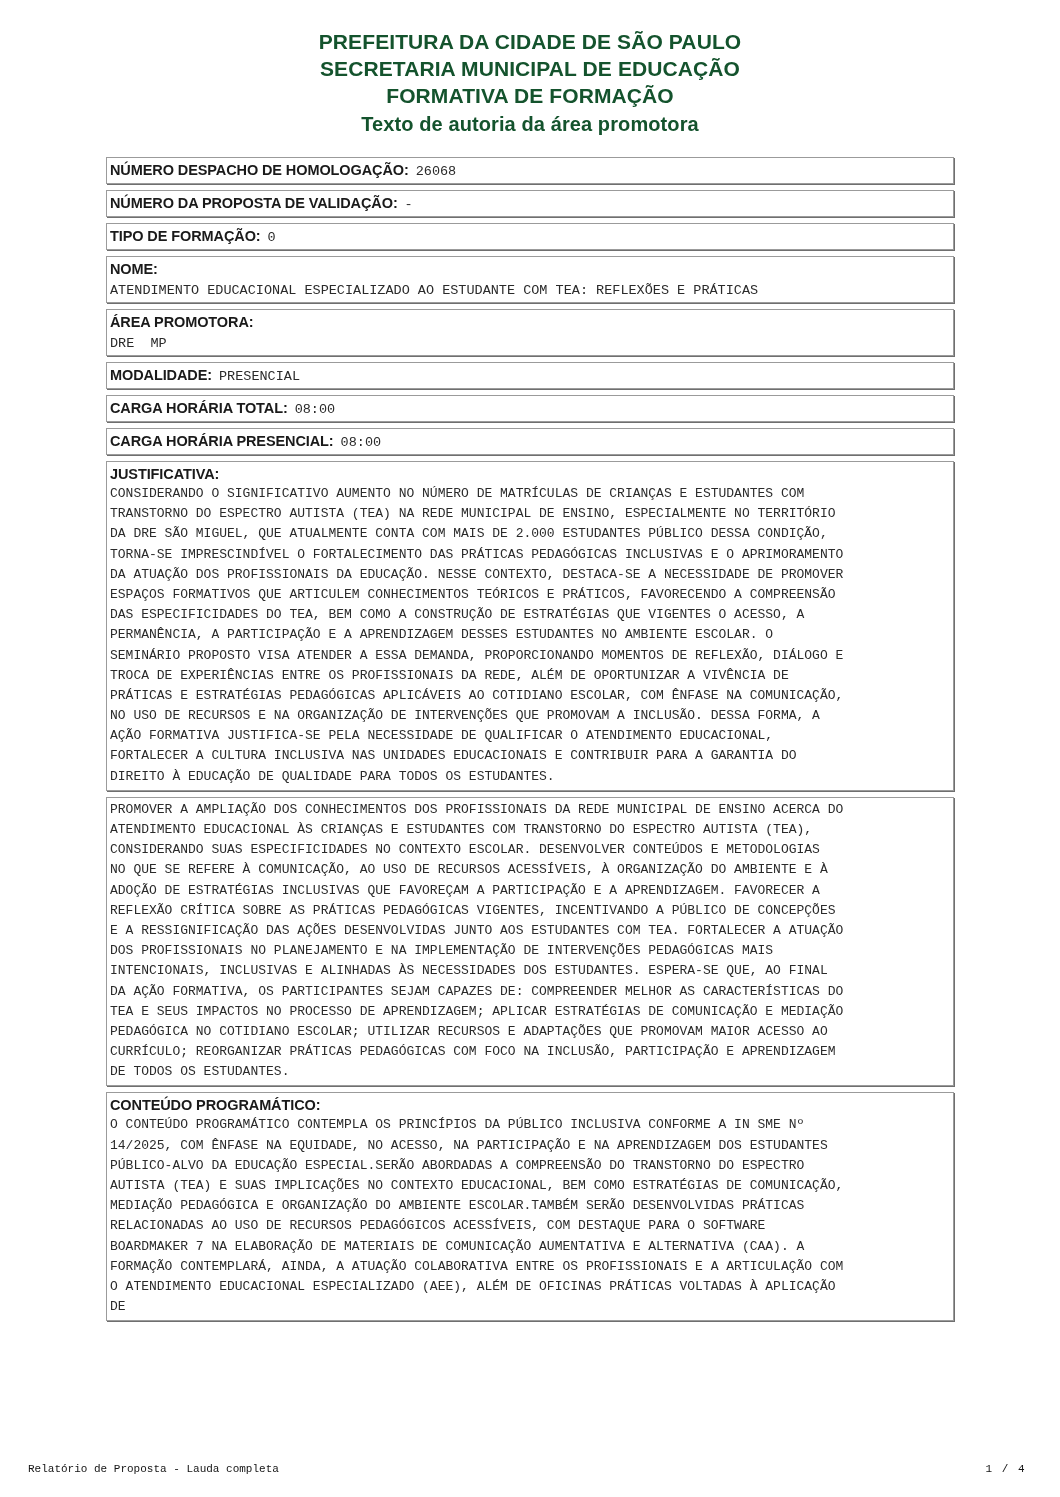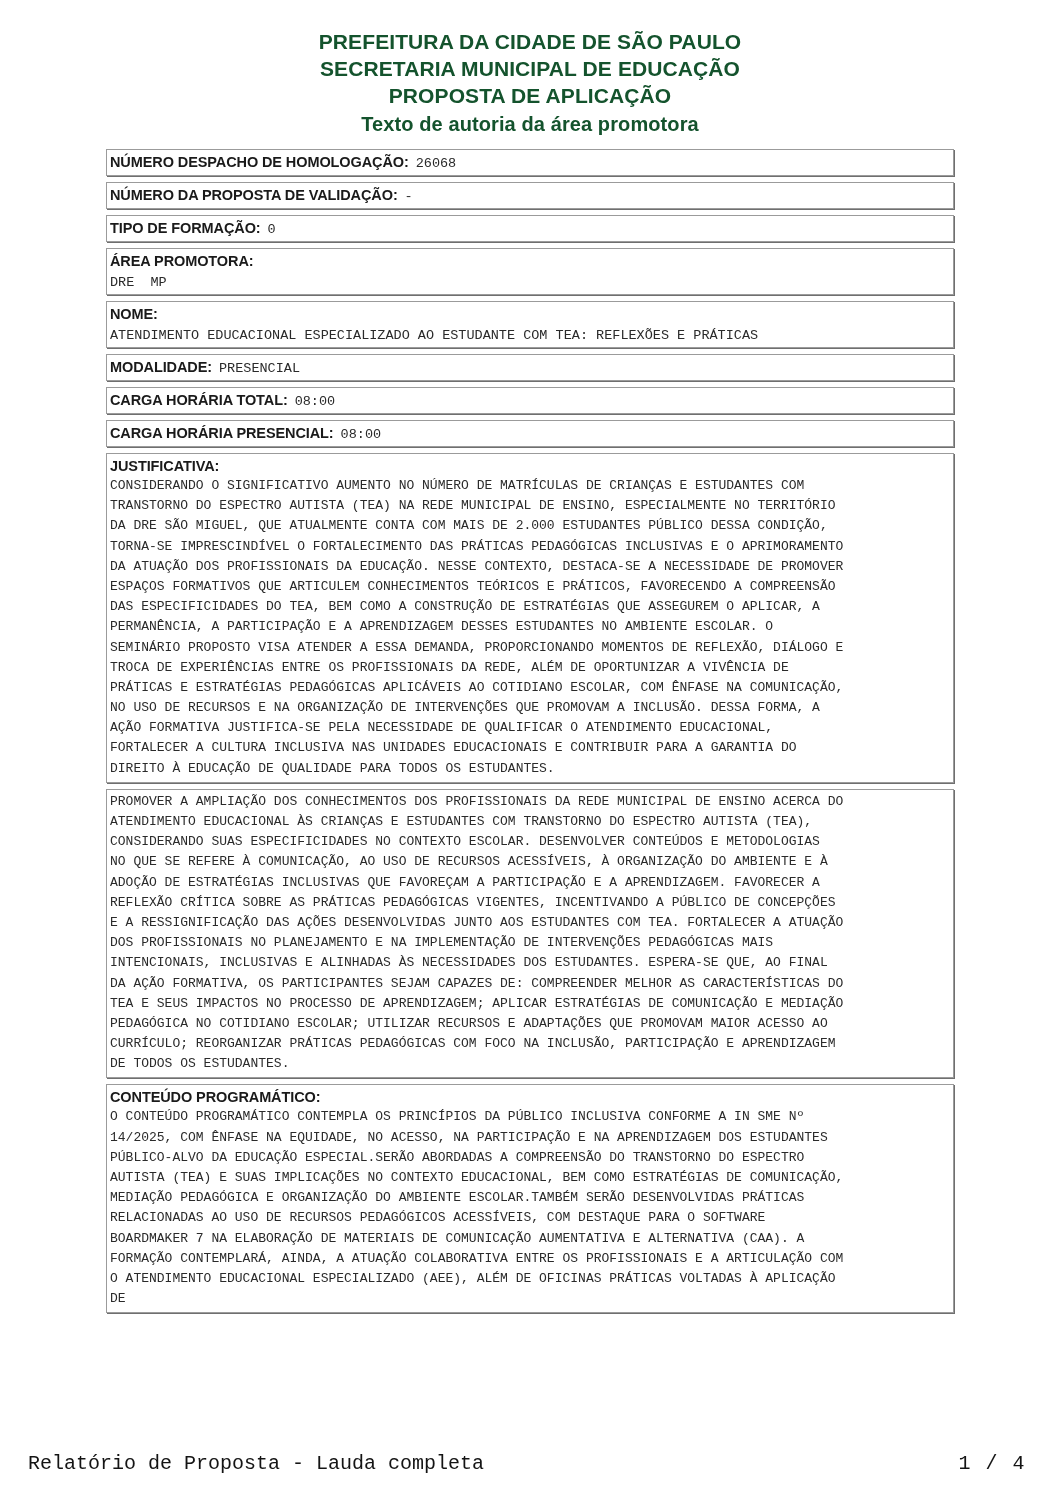--- a/index.html
+++ b/index.html
@@ -32,21 +32,21 @@
     white-space: nowrap;
   }
   .doc-header .hline.sub {
     font-size: 20px;
     line-height: 28px;
     padding-top: 1px;
   }
 
   
   .sheet {
-    margin: 0 auto;
+    margin: 8px auto;
     width: 848px;
     padding-top: 11px;
   }
   .field-box {
     border: 1px solid #9b9b9b;
     box-shadow: 1px 1px 0 0 #6f6f6f;
     background: #ffffff;
     padding: 2px 0 3px 3px;
     margin-bottom: 6px;
     box-sizing: border-box;
@@ -95,35 +95,35 @@
   .doc-footer {
     position: absolute;
     left: 0;
     right: 0;
     bottom: 22px;
     padding: 0 28px 0 28px;
     display: flex;
     justify-content: space-between;
     align-items: baseline;
     font-family: "Liberation Mono", monospace;
-    font-size: 20px;
+    font-size: 11px;
     color: #141414;
   }
   .doc-footer .pgnum {
     letter-spacing: 1.5px;
     padding-right: 6px;
   }
 </style>
 </head>
 <body>
 
 <div class="doc-header">
   <div class="hline">PREFEITURA DA CIDADE DE SÃO PAULO</div>
   <div class="hline">SECRETARIA MUNICIPAL DE EDUCAÇÃO</div>
-  <div class="hline">PROPOSTA DE APLICAÇÃO</div>
+  <div class="hline">FORMATIVA DE FORMAÇÃO</div>
   <div class="hline sub">Texto de autoria da área promotora</div>
 </div>
 
 <div class="sheet">
 
   <div class="field-box">
     <div class="field-line">
       <span class="lbl">NÚMERO DESPACHO DE HOMOLOGAÇÃO:</span><span class="val pad">26068</span>
     </div>
   </div>
@@ -135,33 +135,33 @@
   </div>
 
   <div class="field-box">
     <div class="field-line">
       <span class="lbl">TIPO DE FORMAÇÃO:</span><span class="val pad">0</span>
     </div>
   </div>
 
   <div class="field-box">
     <div class="field-line">
+      <span class="lbl">NOME:</span>
+    </div>
+    <div class="field-line">
+      <span class="val">ATENDIMENTO EDUCACIONAL ESPECIALIZADO AO ESTUDANTE COM TEA: REFLEXÕES E PRÁTICAS</span>
+    </div>
+  </div>
+
+  <div class="field-box">
+    <div class="field-line">
       <span class="lbl">ÁREA PROMOTORA:</span>
     </div>
     <div class="field-line">
       <span class="val" style="white-space:pre;">DRE  MP</span>
-    </div>
-  </div>
-
-  <div class="field-box">
-    <div class="field-line">
-      <span class="lbl">NOME:</span>
-    </div>
-    <div class="field-line">
-      <span class="val">ATENDIMENTO EDUCACIONAL ESPECIALIZADO AO ESTUDANTE COM TEA: REFLEXÕES E PRÁTICAS</span>
     </div>
   </div>
 
   <div class="field-box">
     <div class="field-line">
       <span class="lbl">MODALIDADE:</span><span class="val pad">PRESENCIAL</span>
     </div>
   </div>
 
   <div class="field-box">
@@ -180,21 +180,21 @@
     <div class="field-line block-head">
       <span class="lbl">JUSTIFICATIVA:</span>
     </div>
     <div class="block-body">
         <div class="ln">CONSIDERANDO O SIGNIFICATIVO AUMENTO NO NÚMERO DE MATRÍCULAS DE CRIANÇAS E ESTUDANTES COM</div>
         <div class="ln">TRANSTORNO DO ESPECTRO AUTISTA (TEA) NA REDE MUNICIPAL DE ENSINO, ESPECIALMENTE NO TERRITÓRIO</div>
         <div class="ln">DA DRE SÃO MIGUEL, QUE ATUALMENTE CONTA COM MAIS DE 2.000 ESTUDANTES PÚBLICO DESSA CONDIÇÃO,</div>
         <div class="ln">TORNA-SE IMPRESCINDÍVEL O FORTALECIMENTO DAS PRÁTICAS PEDAGÓGICAS INCLUSIVAS E O APRIMORAMENTO</div>
         <div class="ln">DA ATUAÇÃO DOS PROFISSIONAIS DA EDUCAÇÃO. NESSE CONTEXTO, DESTACA-SE A NECESSIDADE DE PROMOVER</div>
         <div class="ln">ESPAÇOS FORMATIVOS QUE ARTICULEM CONHECIMENTOS TEÓRICOS E PRÁTICOS, FAVORECENDO A COMPREENSÃO</div>
-        <div class="ln">DAS ESPECIFICIDADES DO TEA, BEM COMO A CONSTRUÇÃO DE ESTRATÉGIAS QUE ASSEGUREM O APLICAR, A</div>
+        <div class="ln">DAS ESPECIFICIDADES DO TEA, BEM COMO A CONSTRUÇÃO DE ESTRATÉGIAS QUE VIGENTES O ACESSO, A</div>
         <div class="ln">PERMANÊNCIA, A PARTICIPAÇÃO E A APRENDIZAGEM DESSES ESTUDANTES NO AMBIENTE ESCOLAR. O</div>
         <div class="ln">SEMINÁRIO PROPOSTO VISA ATENDER A ESSA DEMANDA, PROPORCIONANDO MOMENTOS DE REFLEXÃO, DIÁLOGO E</div>
         <div class="ln">TROCA DE EXPERIÊNCIAS ENTRE OS PROFISSIONAIS DA REDE, ALÉM DE OPORTUNIZAR A VIVÊNCIA DE</div>
         <div class="ln">PRÁTICAS E ESTRATÉGIAS PEDAGÓGICAS APLICÁVEIS AO COTIDIANO ESCOLAR, COM ÊNFASE NA COMUNICAÇÃO,</div>
         <div class="ln">NO USO DE RECURSOS E NA ORGANIZAÇÃO DE INTERVENÇÕES QUE PROMOVAM A INCLUSÃO. DESSA FORMA, A</div>
         <div class="ln">AÇÃO FORMATIVA JUSTIFICA-SE PELA NECESSIDADE DE QUALIFICAR O ATENDIMENTO EDUCACIONAL,</div>
         <div class="ln">FORTALECER A CULTURA INCLUSIVA NAS UNIDADES EDUCACIONAIS E CONTRIBUIR PARA A GARANTIA DO</div>
         <div class="ln">DIREITO À EDUCAÇÃO DE QUALIDADE PARA TODOS OS ESTUDANTES.</div>
       </div>
   </div>

